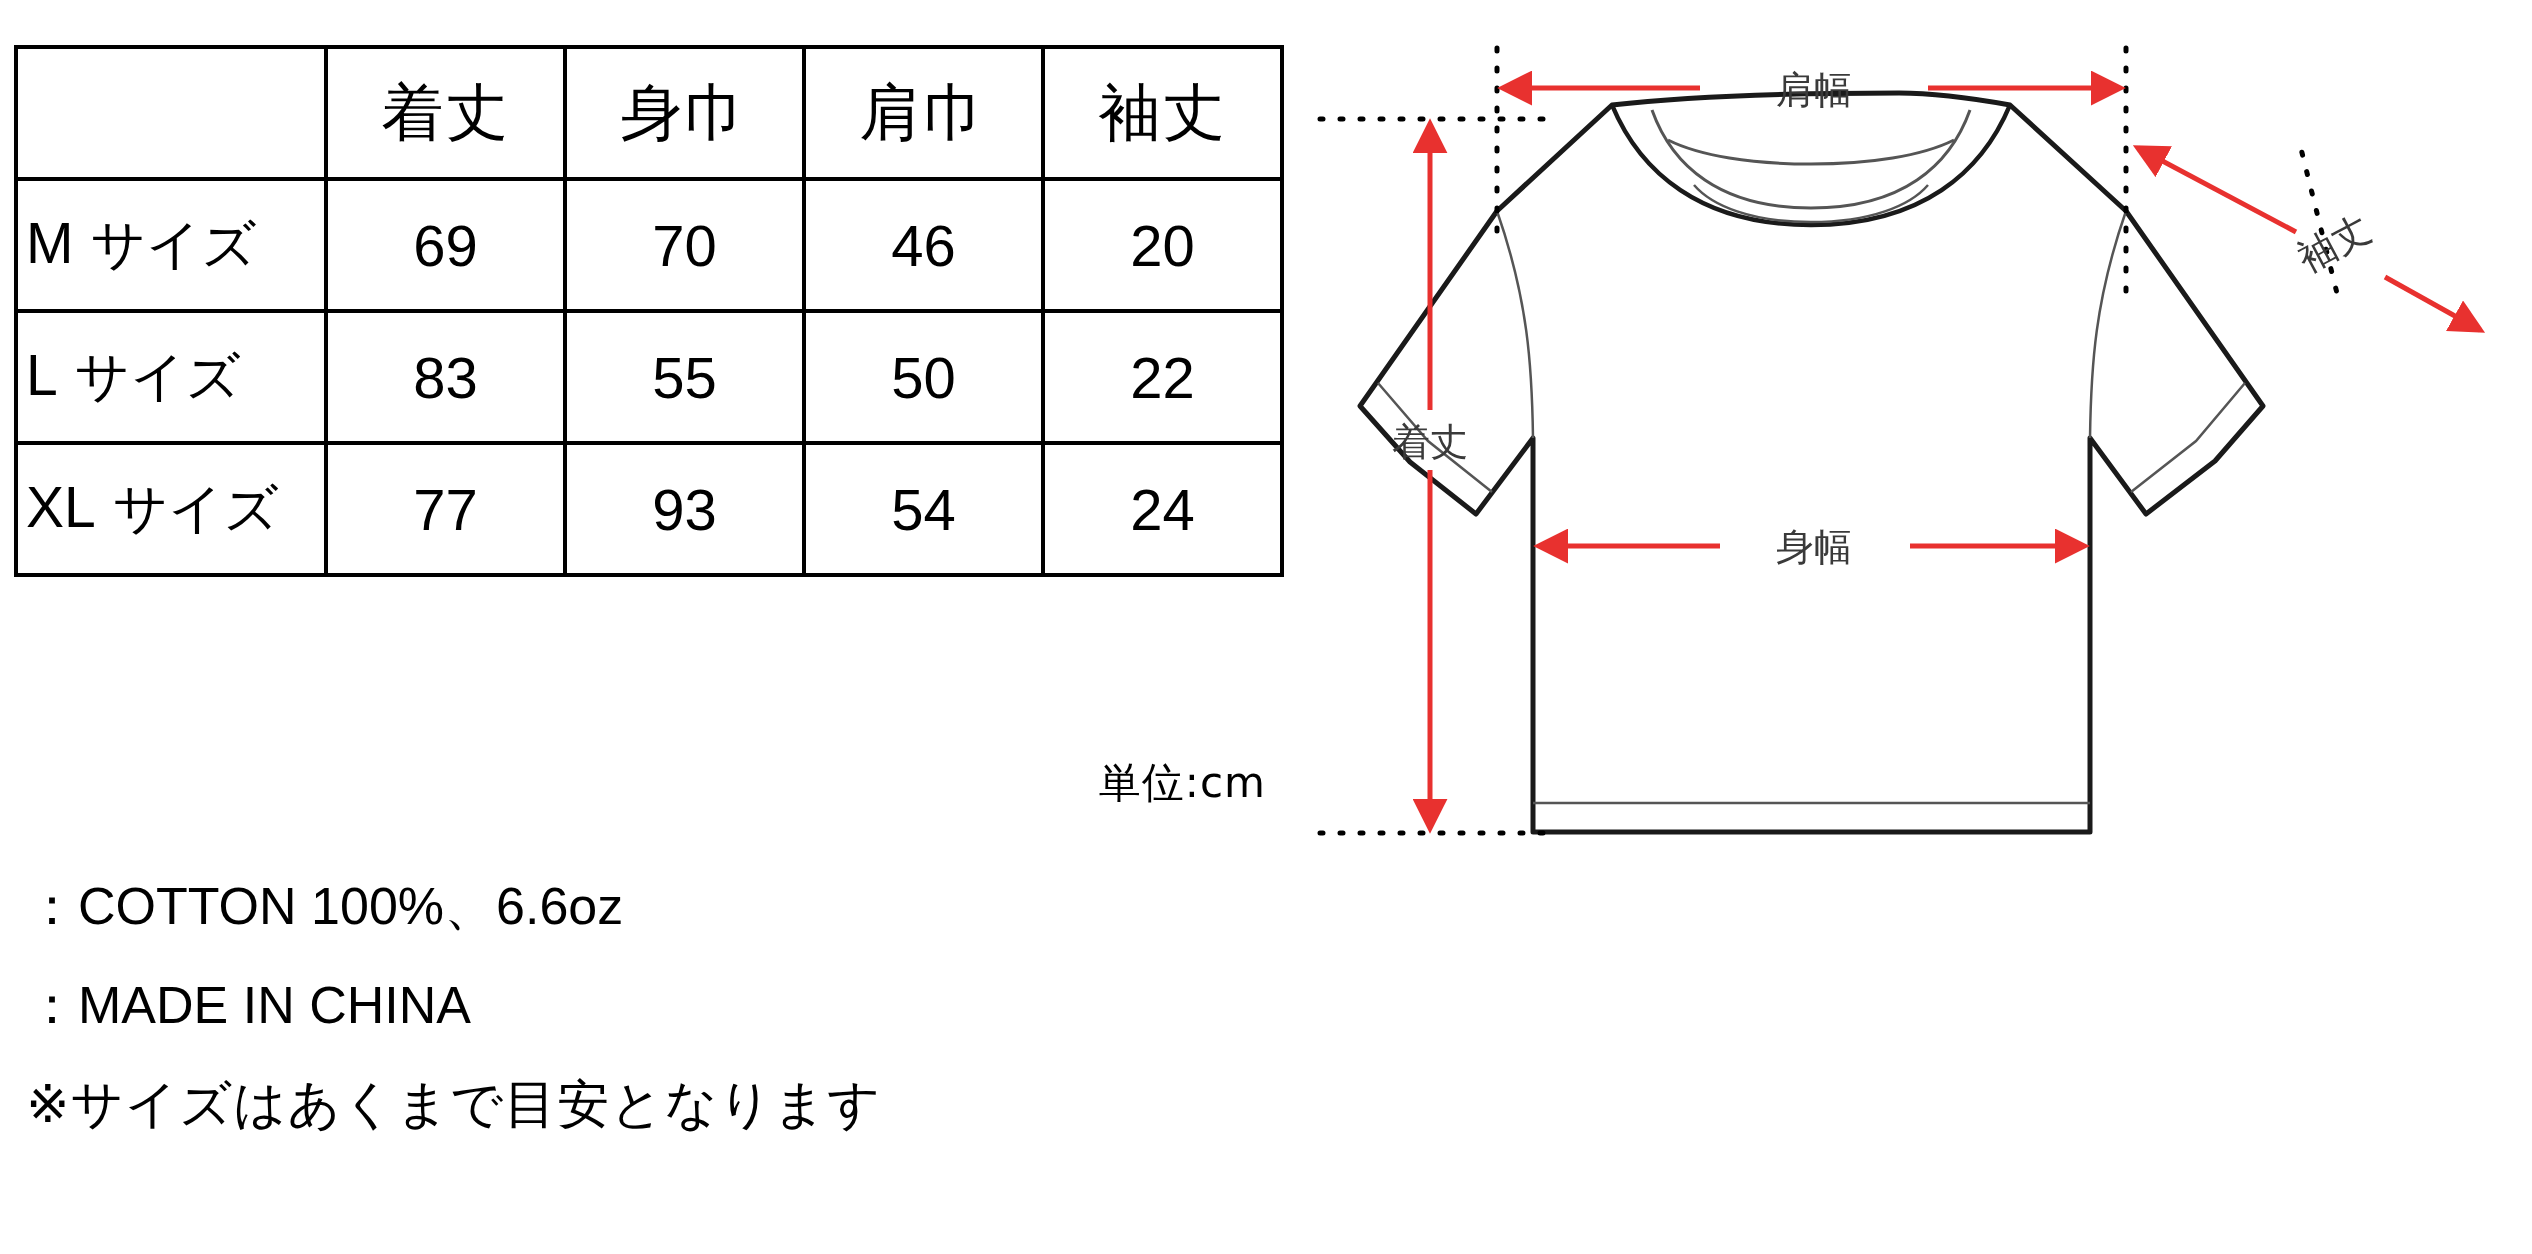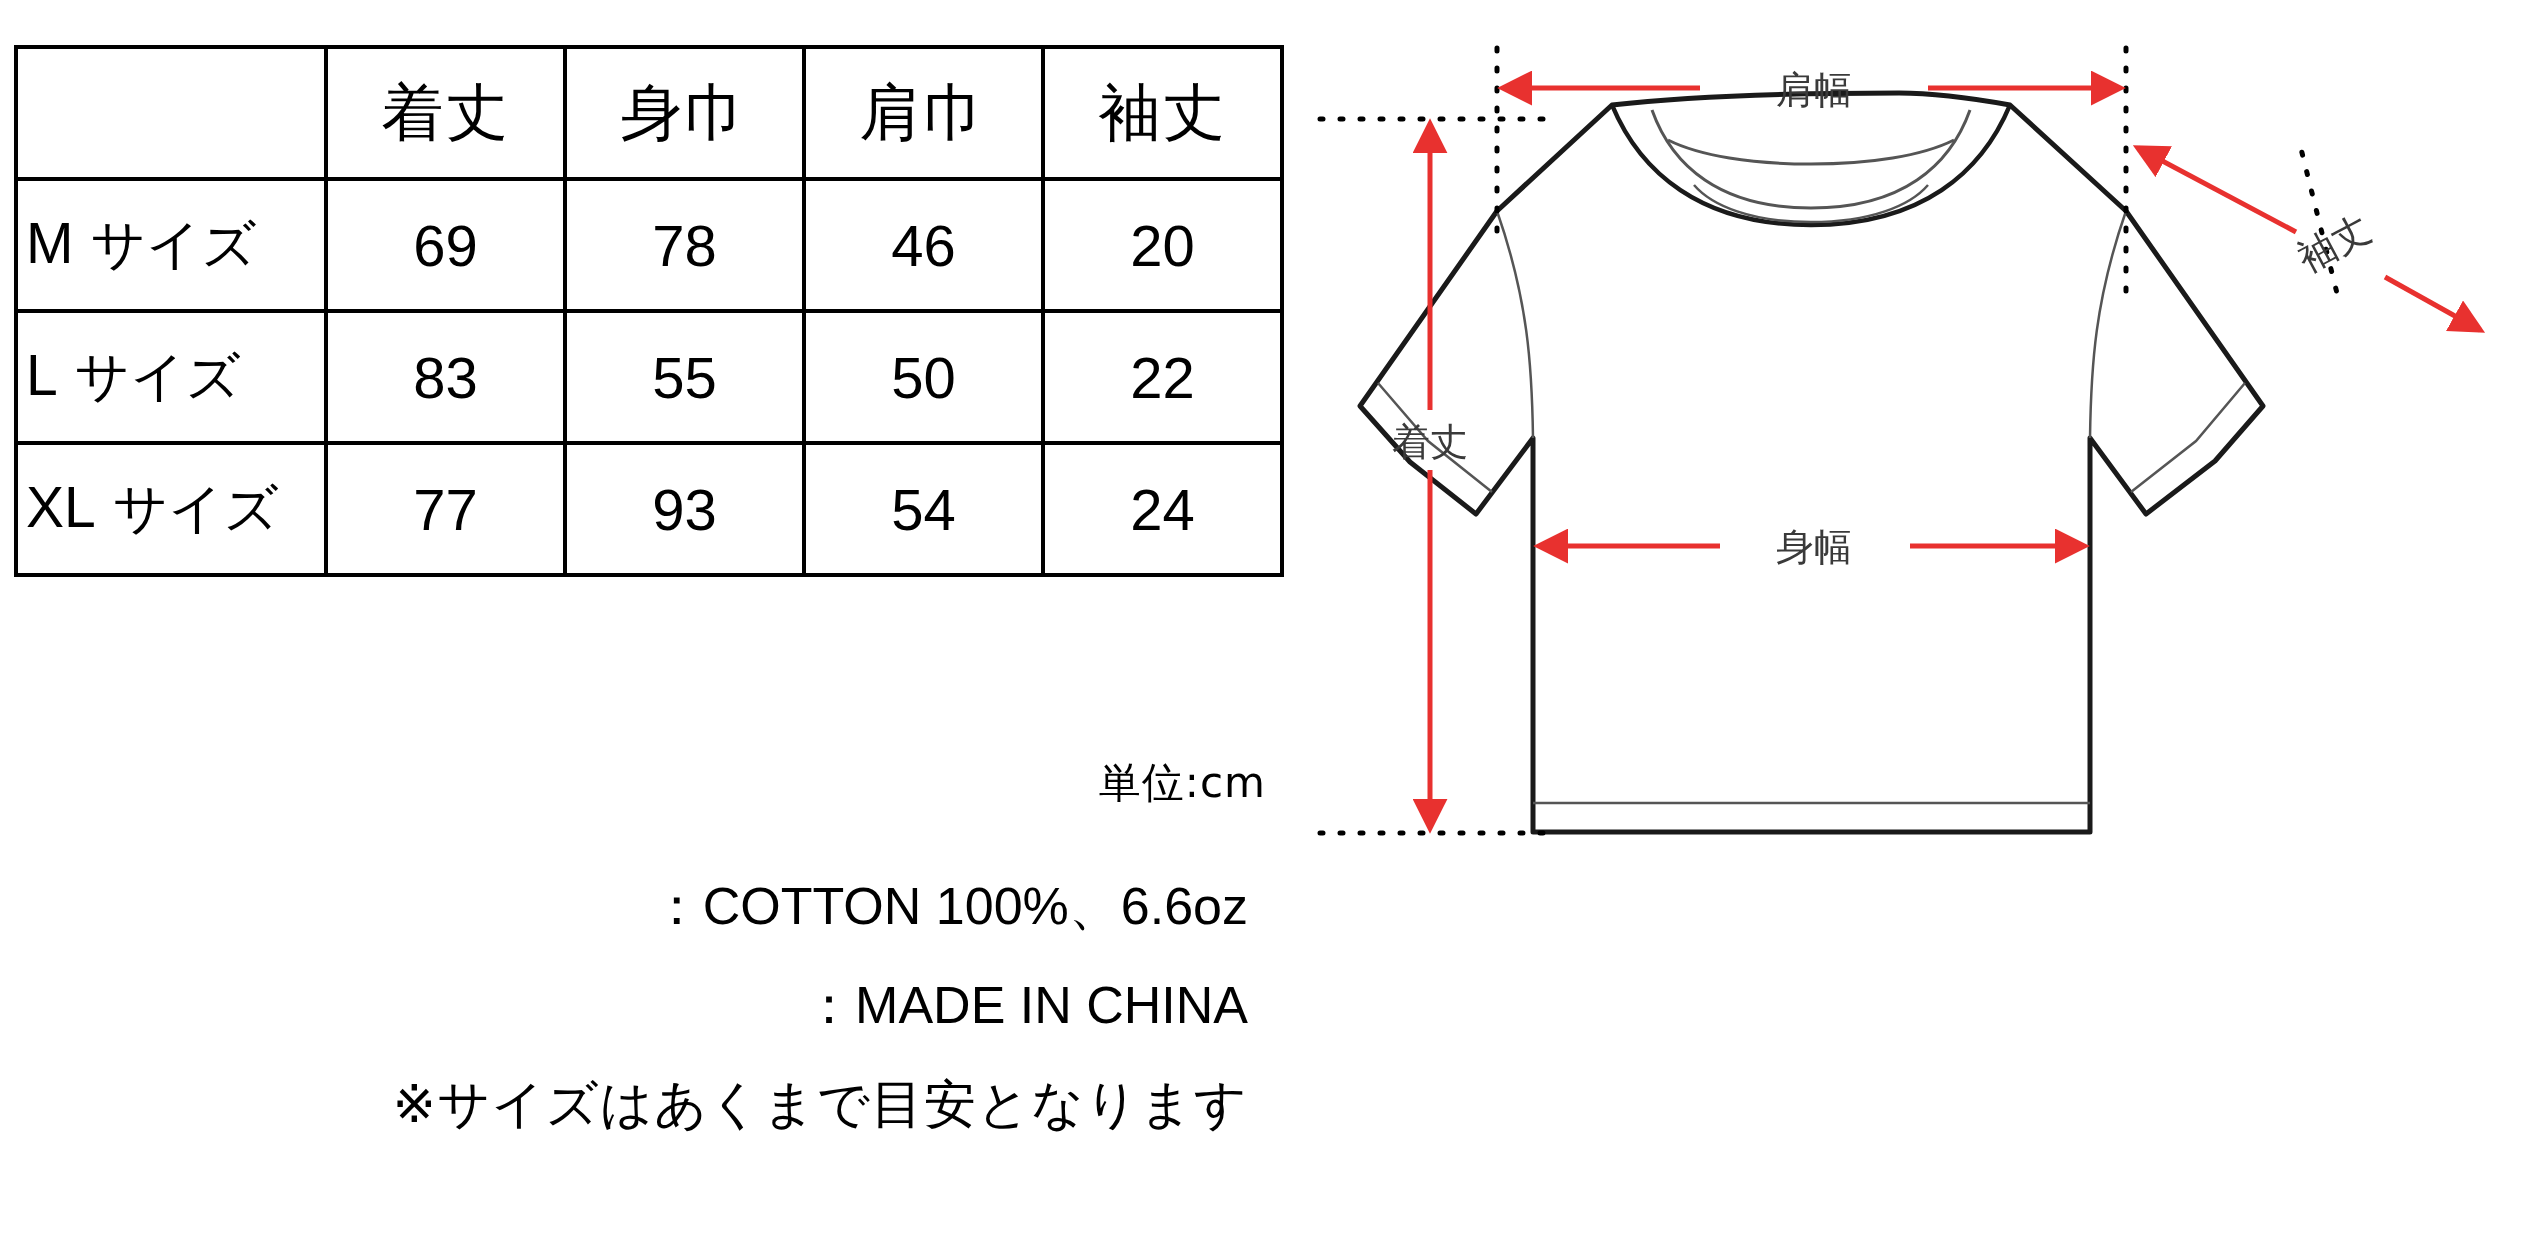--- a/index.html
+++ b/index.html
@@ -81,24 +81,23 @@
     width: 1266px;
     text-align: right;
     font-size: 42px;
     font-family: "DejaVu Sans", "Liberation Sans", sans-serif;
     letter-spacing: 1px;
   }
 
   
   #notes {
     position: absolute;
-    left: 8px;
+    left: 26px;
     top: 880px;
     width: 1240px;
-    text-align: right;
   }
   .note-line {
     font-size: 52px;
     line-height: 1;
     white-space: nowrap;
     margin-bottom: 17px;
     font-family: "Liberation Sans", "DejaVu Sans", sans-serif;
   }
   .note-line.n1 { margin-bottom: 47px; }
   .note-line.n2 { margin-bottom: 47px; }
@@ -146,21 +145,21 @@
         <th class="hdr-cell">着丈</th>
         <th class="hdr-cell">身巾</th>
         <th class="hdr-cell">肩巾</th>
         <th class="hdr-cell">袖丈</th>
       </tr>
     </thead>
     <tbody>
       <tr>
         <td class="row-label"><span>M</span><span class="lbl-ja"> サイズ</span></td>
         <td class="data-cell">69</td>
-        <td class="data-cell">78</td>
+        <td class="data-cell">70</td>
         <td class="data-cell">46</td>
         <td class="data-cell">20</td>
       </tr>
       <tr>
         <td class="row-label"><span>L</span><span class="lbl-ja"> サイズ</span></td>
         <td class="data-cell">83</td>
         <td class="data-cell">55</td>
         <td class="data-cell">50</td>
         <td class="data-cell">22</td>
       </tr>

